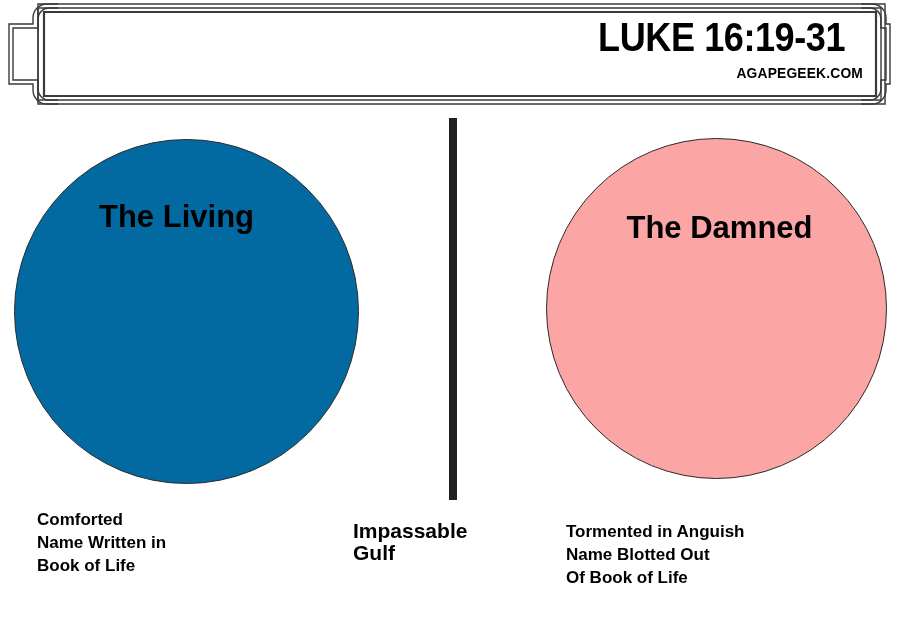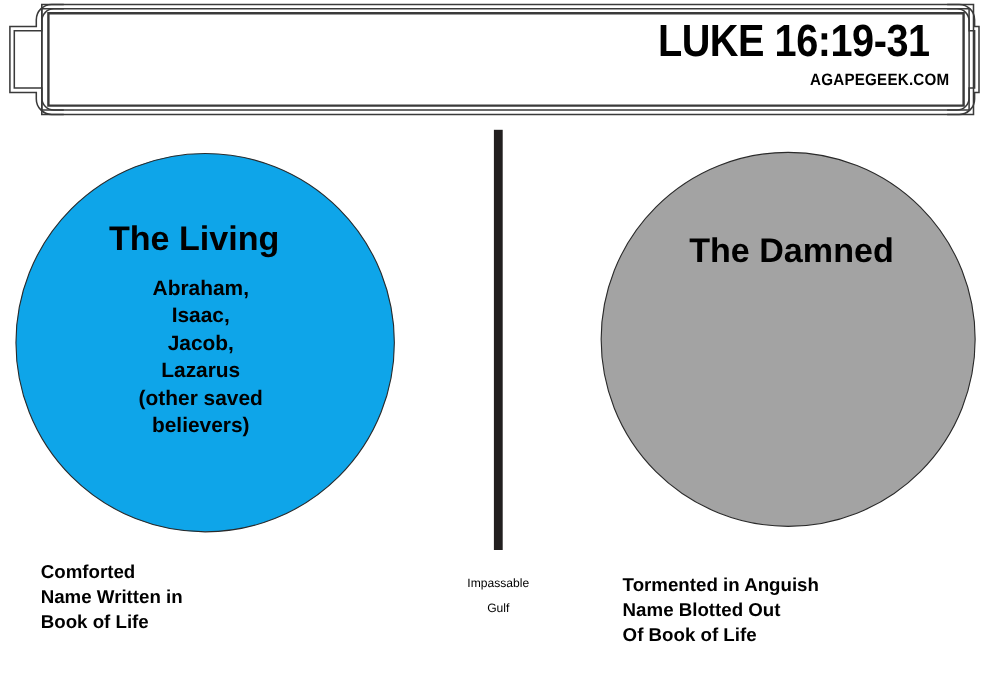--- a/index.html
+++ b/index.html
@@ -124,23 +124,22 @@
     top: 118px;
     width: 8px;
     height: 382px;
     background: #221f1f;
   }
   #gulf-label {
     position: absolute;
     left: 353px;
     top: 520px;
     width: 200px;
-    text-align: center;
-    font-size: 11px;
-    font-weight: normal;
+    font-size: 21px;
+    font-weight: bold;
     line-height: 22px;
     white-space: pre-line;
   }
 
   
   .caption {
     position: absolute;
     text-align: left;
     font-size: 17px;
     font-weight: bold;
@@ -185,37 +184,31 @@
                A 11 11 0 0 1 870 100 L 861 100"></path>
     </g>
   </svg>
 
   <div id="header-text-block">
     <div id="page-title">LUKE 16:19-31</div>
     <div id="site-credit">AGAPEGEEK.COM</div>
   </div>
 </div>
 
-<div id="circle-living" class="circle" style="background:#0ea5e9;">
+<div id="circle-living" class="circle" style="background:#0369a1;">
   <div class="circle-inner">
     <div id="living-heading" class="circle-heading">The Living</div>
-    <div id="living-body" class="circle-body">Abraham,
-Isaac,
-Jacob,
-Lazarus
-(other saved
-believers)</div>
   </div>
 </div>
 
 <div id="gulf-bar"></div>
 <div id="gulf-label">Impassable
 Gulf</div>
 
-<div id="circle-damned" class="circle" style="background:#a3a3a3;">
+<div id="circle-damned" class="circle" style="background:#fca5a5;">
   <div class="circle-inner">
     <div id="damned-heading" class="circle-heading">The Damned</div>
   </div>
 </div>
 
 <div id="caption-living" class="caption">Comforted
 Name Written in
 Book of Life</div>
 
 <div id="caption-damned" class="caption">Tormented in Anguish

